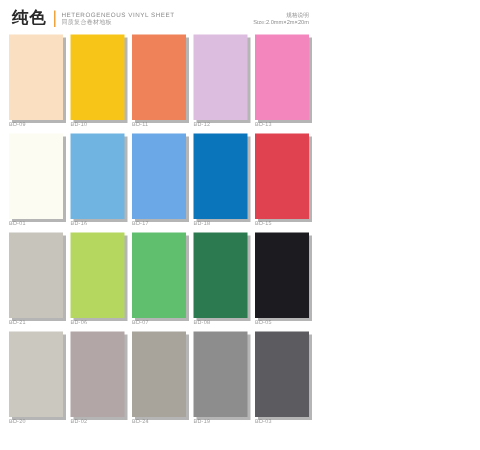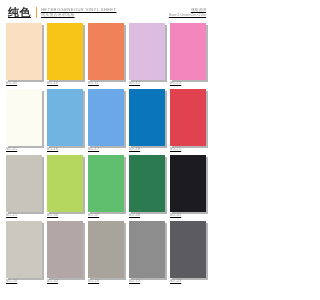--- a/index.html
+++ b/index.html
@@ -2,21 +2,21 @@
 <html><head>
 <meta charset="utf-8">
 <style>
   html,body{margin:0;padding:0;}
   body{
     width:212px;height:300px;
     background:#ffffff;
     font-family:"Liberation Sans", sans-serif;
     overflow:hidden;
   }
-  .page{position:relative;width:212px;height:256px;box-sizing:border-box;padding:0 6px;text-decoration:underline;}
+  .page{position:relative;width:212px;height:256px;box-sizing:border-box;padding:0 6px;}
 
   
   .header{display:flex;align-items:flex-start;padding:7px 0 5px 2px;}
   .title-cn{
     font-size:11px;font-weight:bold;color:#2b2b2b;
     letter-spacing:.5px;line-height:11px;white-space:nowrap;
   }
   .title-rule{
     width:1px;height:11px;background:#f0a23c;
     margin:0 4px 0 5px;flex:0 0 auto;

